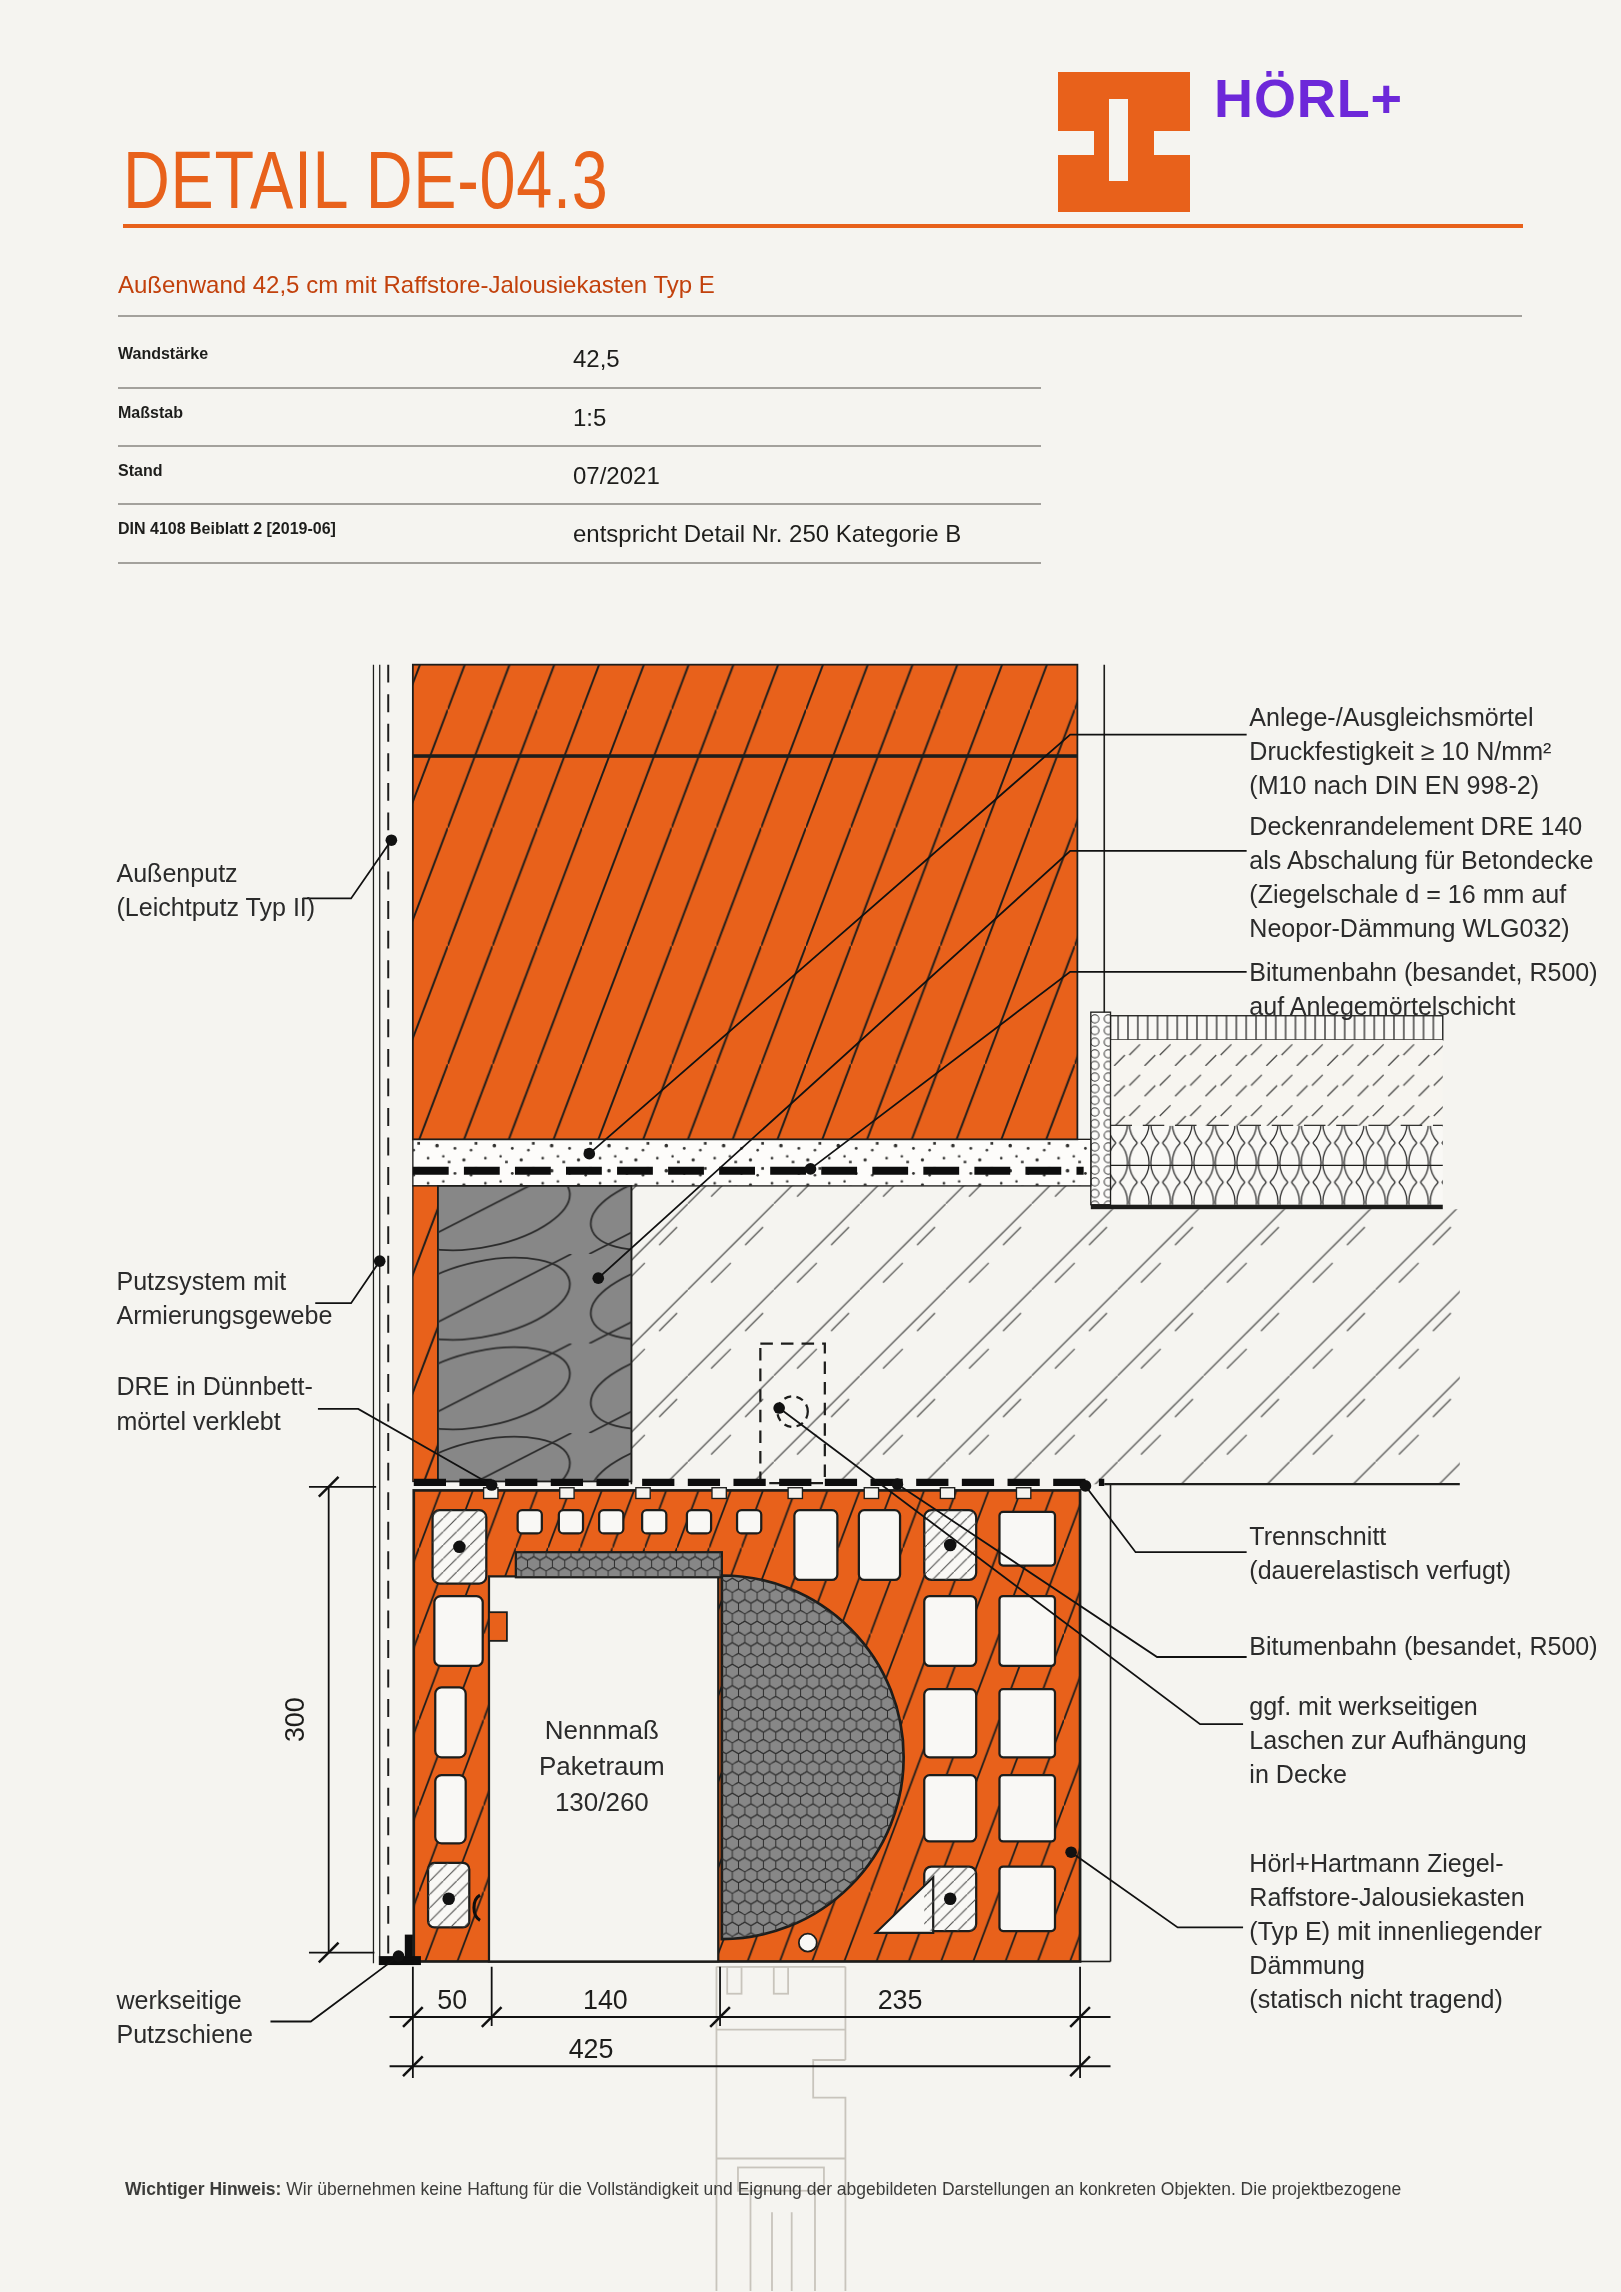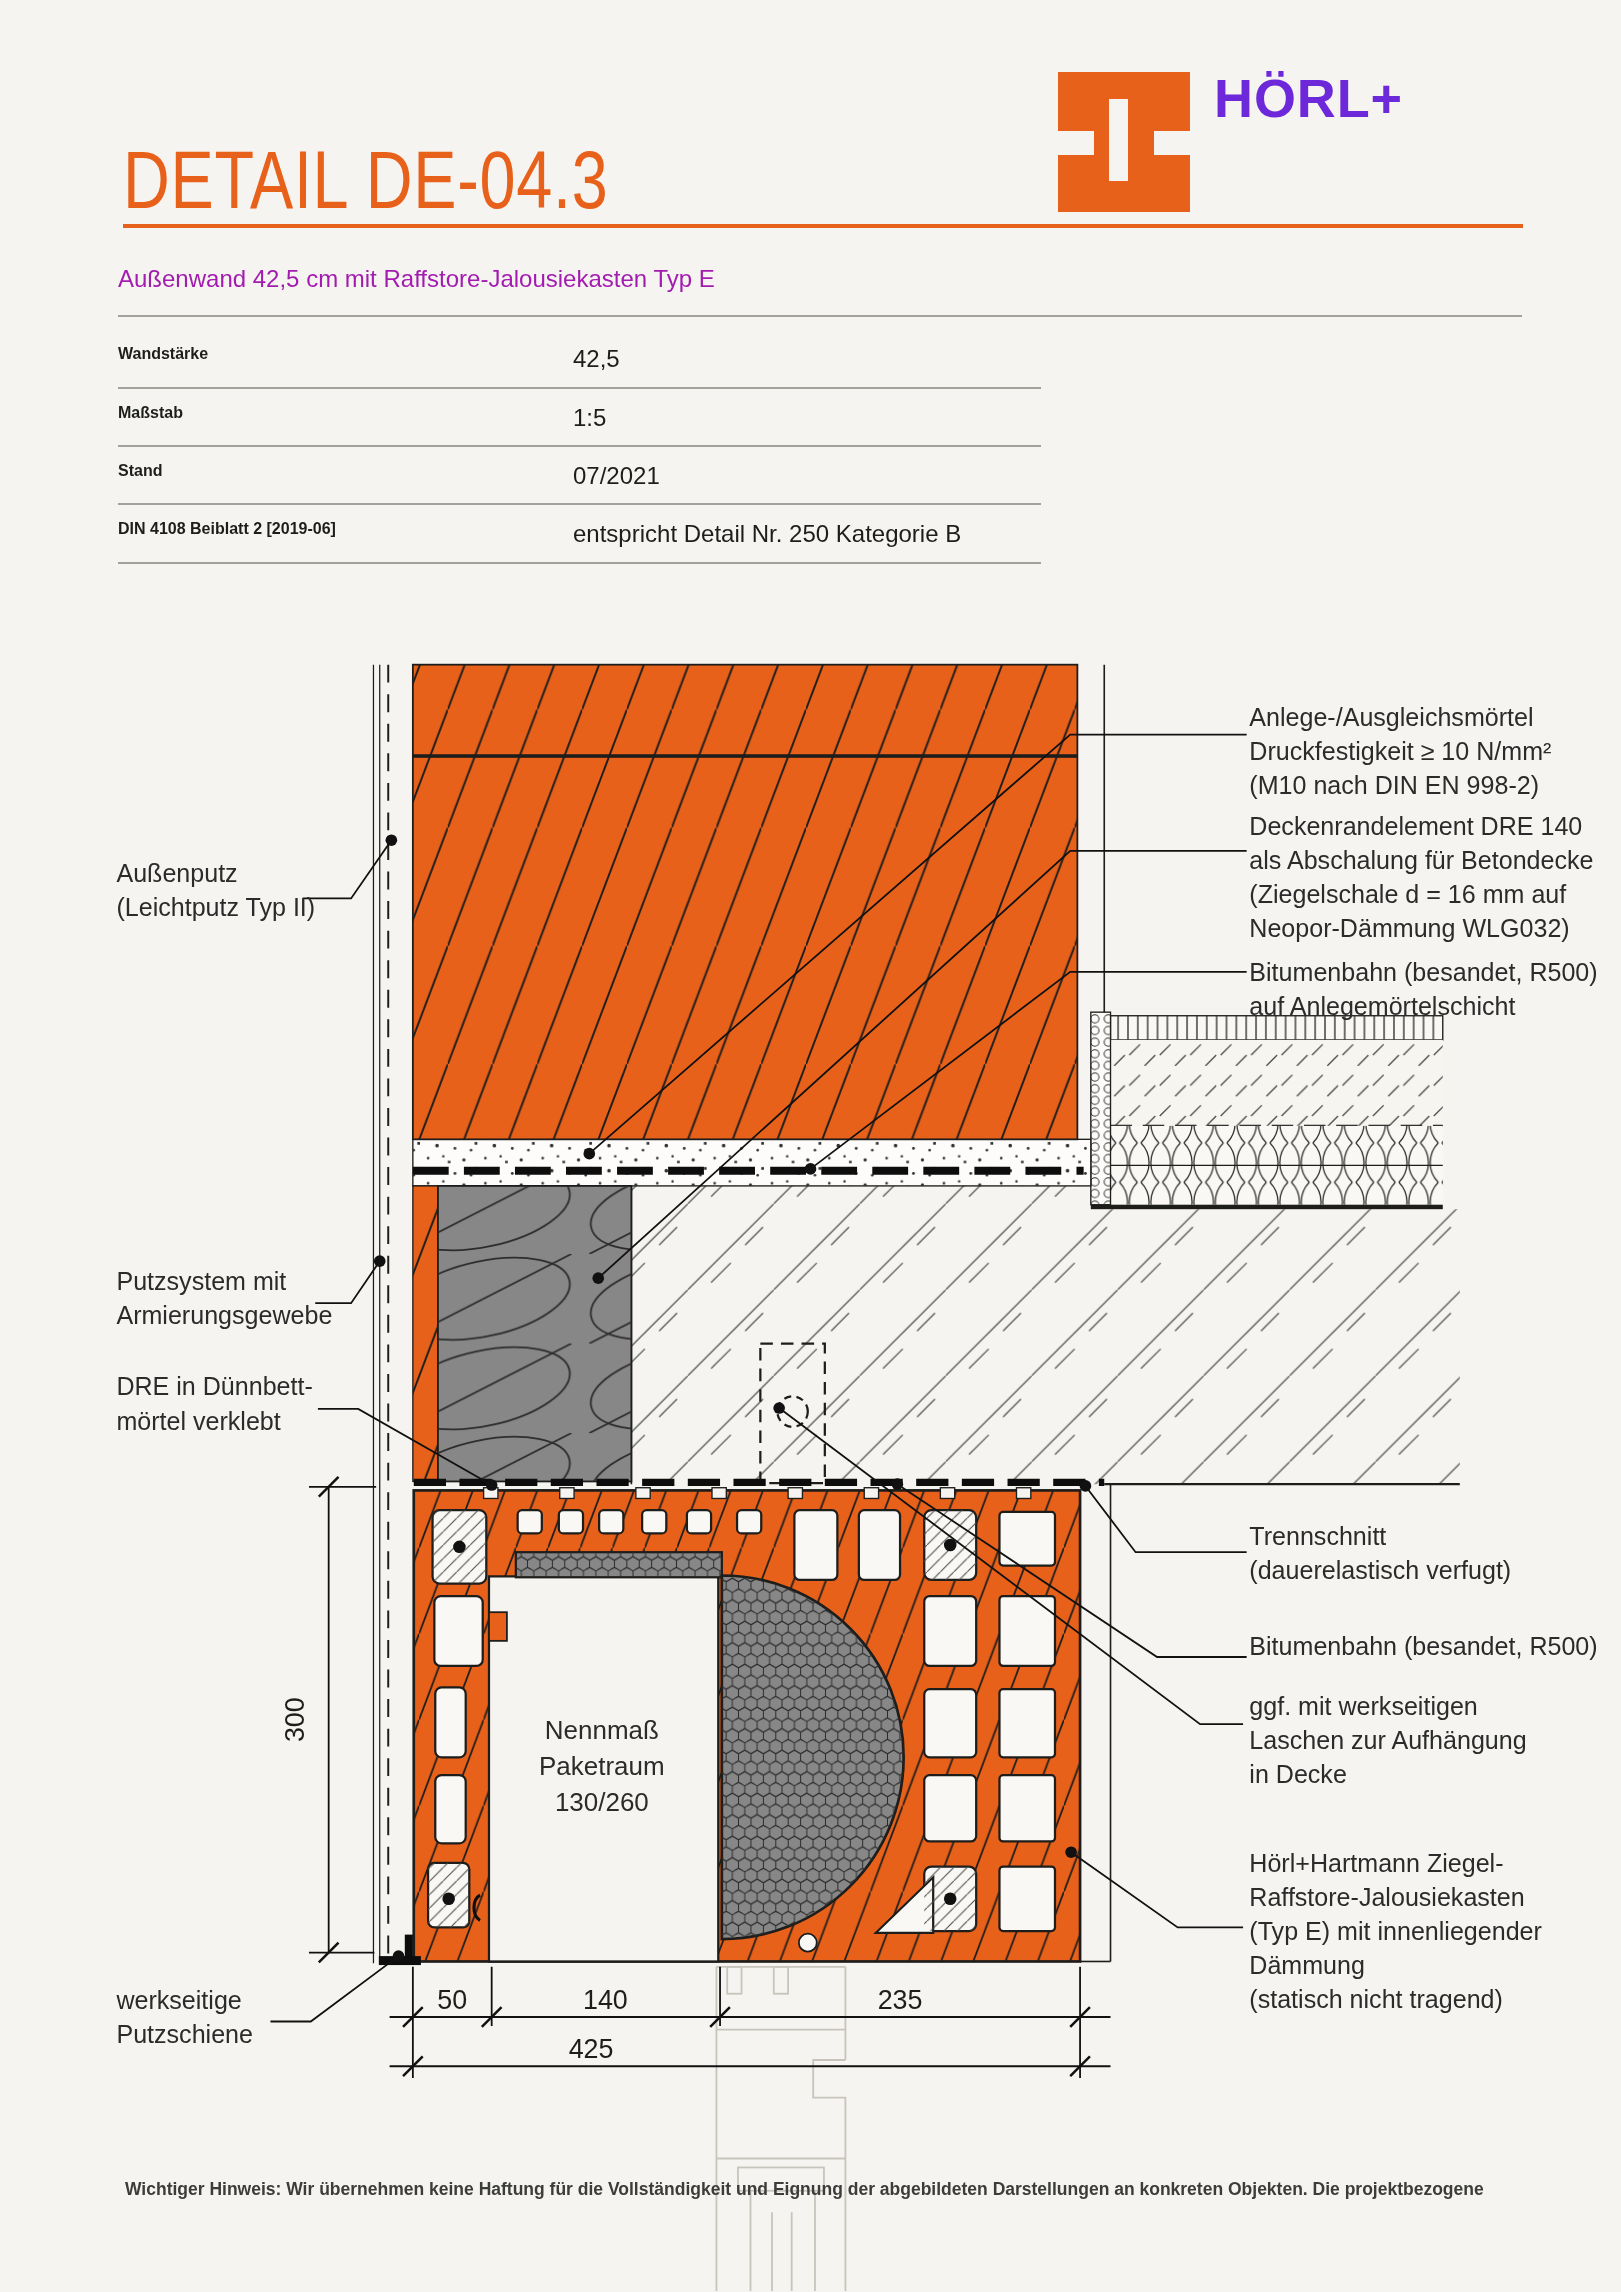--- a/index.html
+++ b/index.html
@@ -1,21 +1,21 @@
 <!DOCTYPE html>
 <html style="font-size:14.3px"><head>
 <meta charset="utf-8">
 <style>
   html,body{margin:0;padding:0;}
   body{width:1621px;height:2293px;background:#f5f4f0;font-family:"Liberation Sans",sans-serif;color:#1d1d1b;position:relative;overflow:hidden;}
   .abs{position:absolute;}
   
   .title{left:123px;top:134px;font-size:81px;color:#e8611b;font-weight:400;letter-spacing:0.9px;transform:scaleX(.8);transform-origin:left;white-space:nowrap;}
   .title-rule{left:123px;top:224px;width:1400px;height:3.6px;background:#e8611b;}
-  .subtitle{left:118px;top:265px;font-size:24px;color:#a21caf;}
+  .subtitle{left:118px;top:271px;font-size:24px;color:#c2410c;}
   .sub-rule{left:118px;top:315px;width:1404px;height:1.8px;background:#a3a19c;}
   
   .logo-mark{left:1058px;top:72px;width:132px;height:140px;background:#e8611b;}
   .logo-mark .w{position:absolute;background:#f5f4f0;}
   .logo-text{left:1214px;top:73px;font-size:54px;font-weight:800;color:#6d28d9;line-height:.95;letter-spacing:0.9px;}
   
   .trow{left:118px;width:923px;height:58px;}
   .trow .lab{position:absolute;left:0;top:16px;font-size:16px;font-weight:700;}
   .trow .val{position:absolute;left:455px;top:16px;font-size:24px;font-weight:400;}
   .tsep{left:118px;width:923px;height:1.8px;background:#a3a19c;}
@@ -352,16 +352,16 @@
     <text class="lbl" x="1395" y="2204">Dämmung</text>
     <text class="lbl" x="1395" y="2242">(statisch nicht tragend)</text>
   </g>
   <g>
     <text class="cav" x="672" y="1942" text-anchor="middle">Nennmaß</text>
     <text class="cav" x="672" y="1982" text-anchor="middle">Paketraum</text>
     <text class="cav" x="672" y="2022" text-anchor="middle">130/260</text>
   </g>
 </svg>
 
-<div class="abs footer" style="top:2174px;font-weight:bold;">
+<div class="abs footer" style="top:2174px;">
   <div><b>Wichtiger Hinweis:</b><span> Wir übernehmen keine Haftung für die Vollständigkeit und Eignung der abgebildeten Darstellungen an konkreten Objekten. Die projektbezogene</span></div>
 </div>
 
 
 </body></html>

